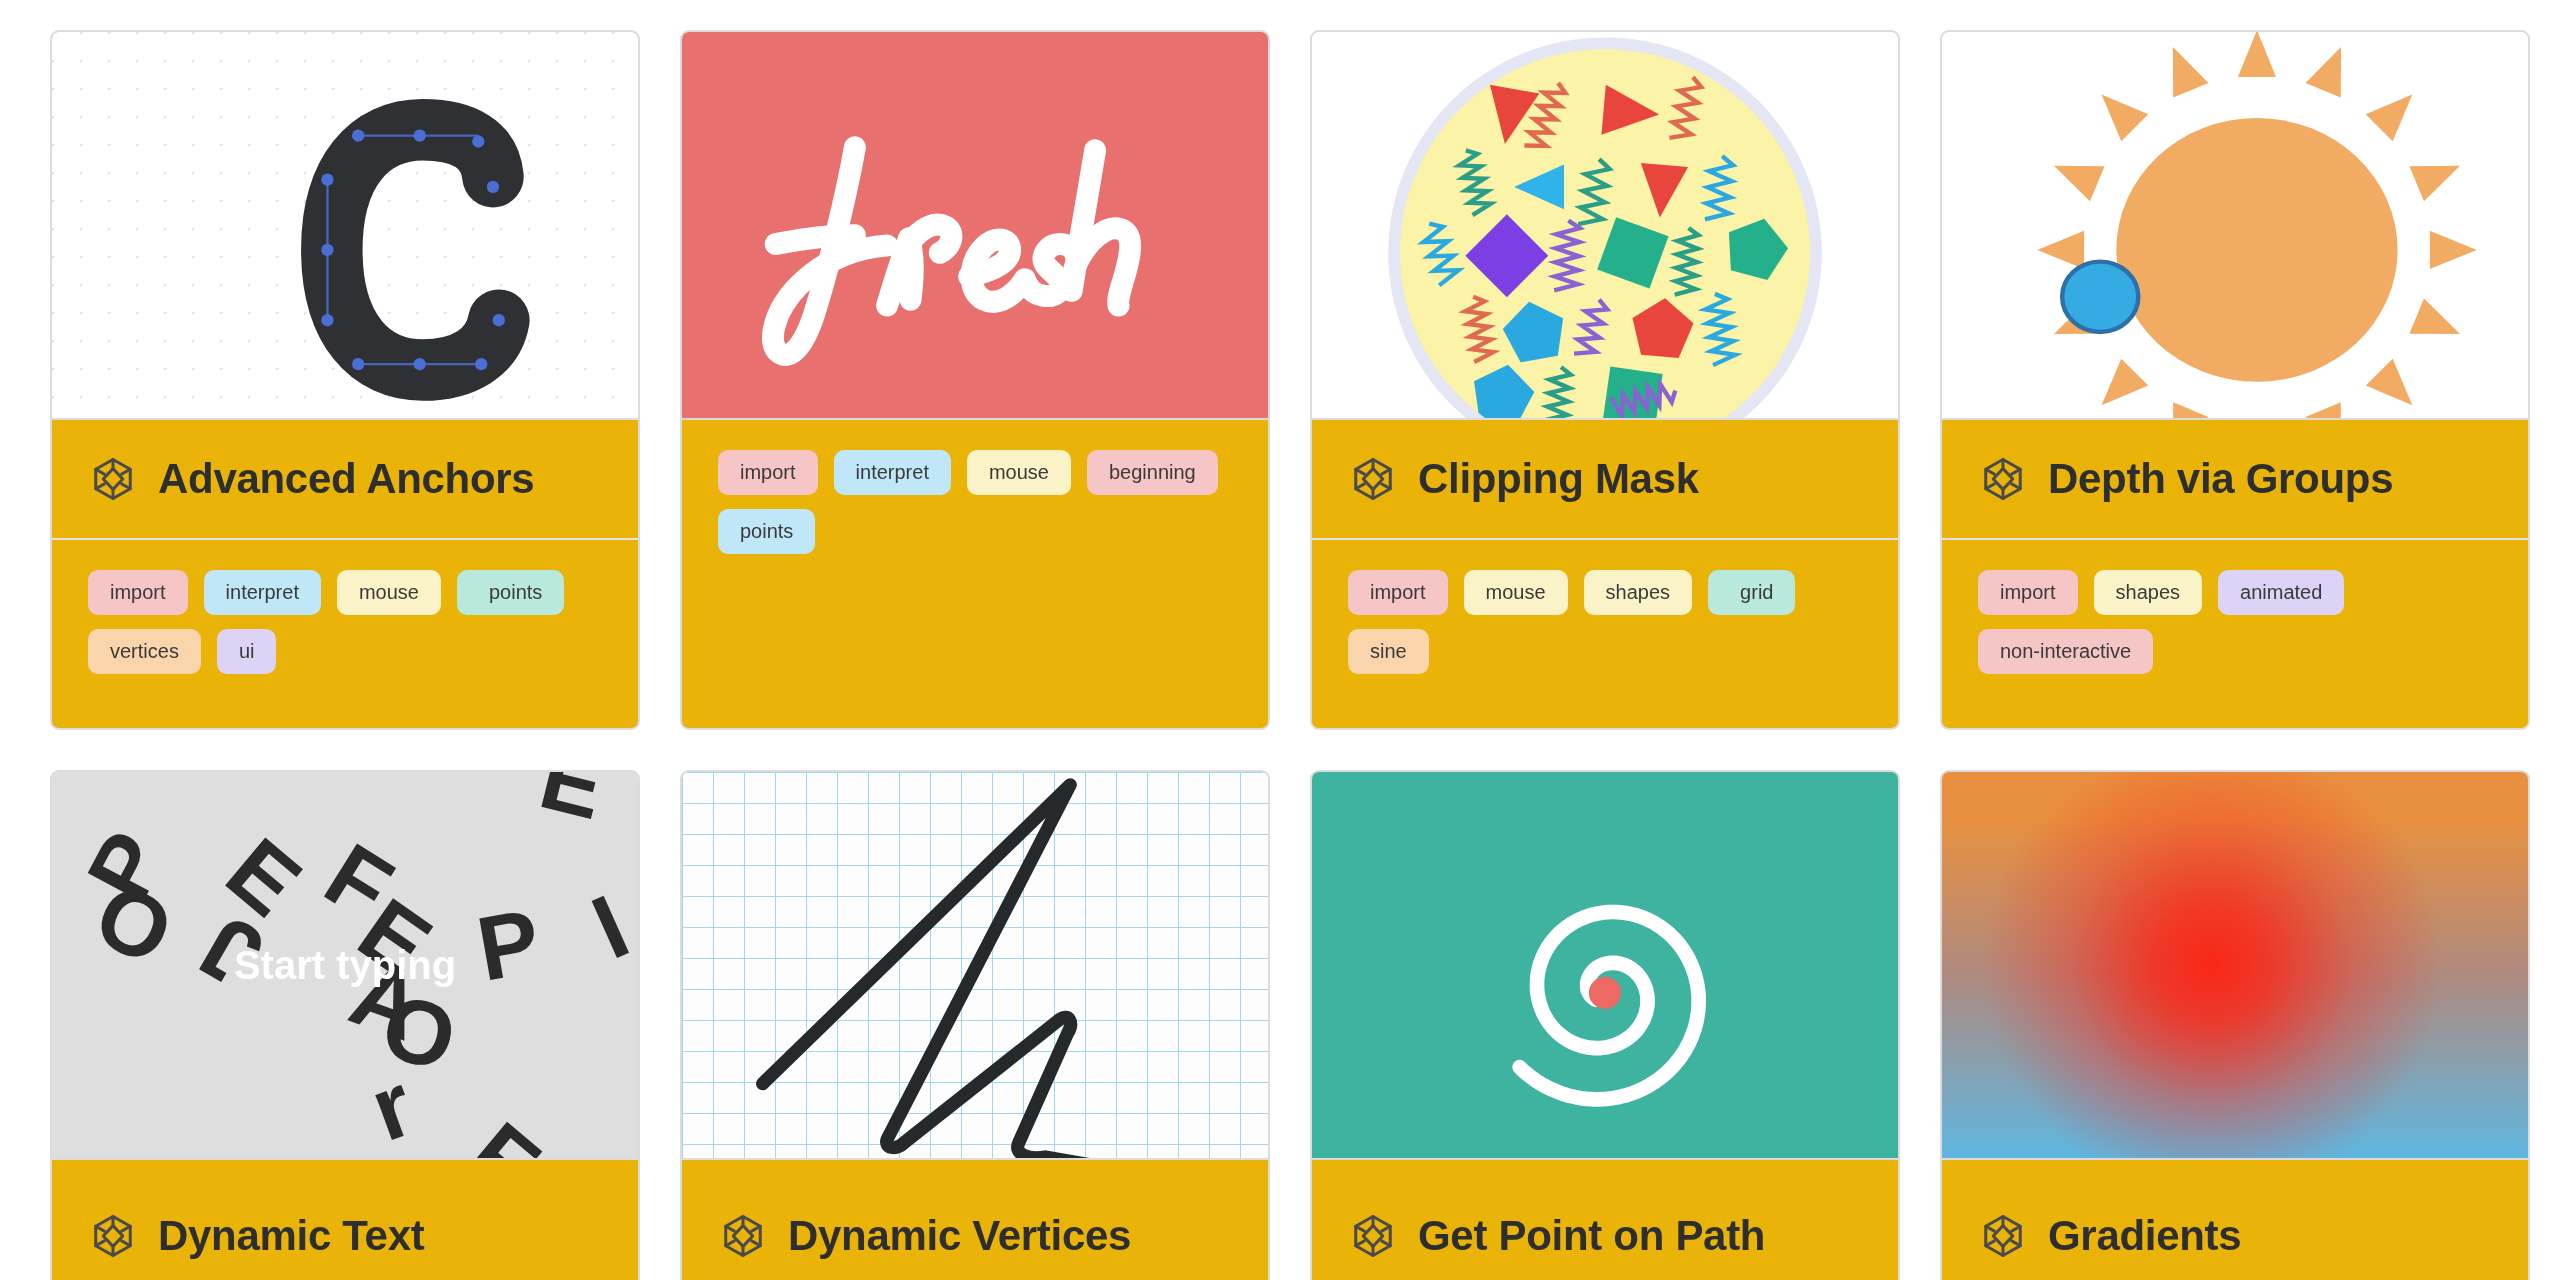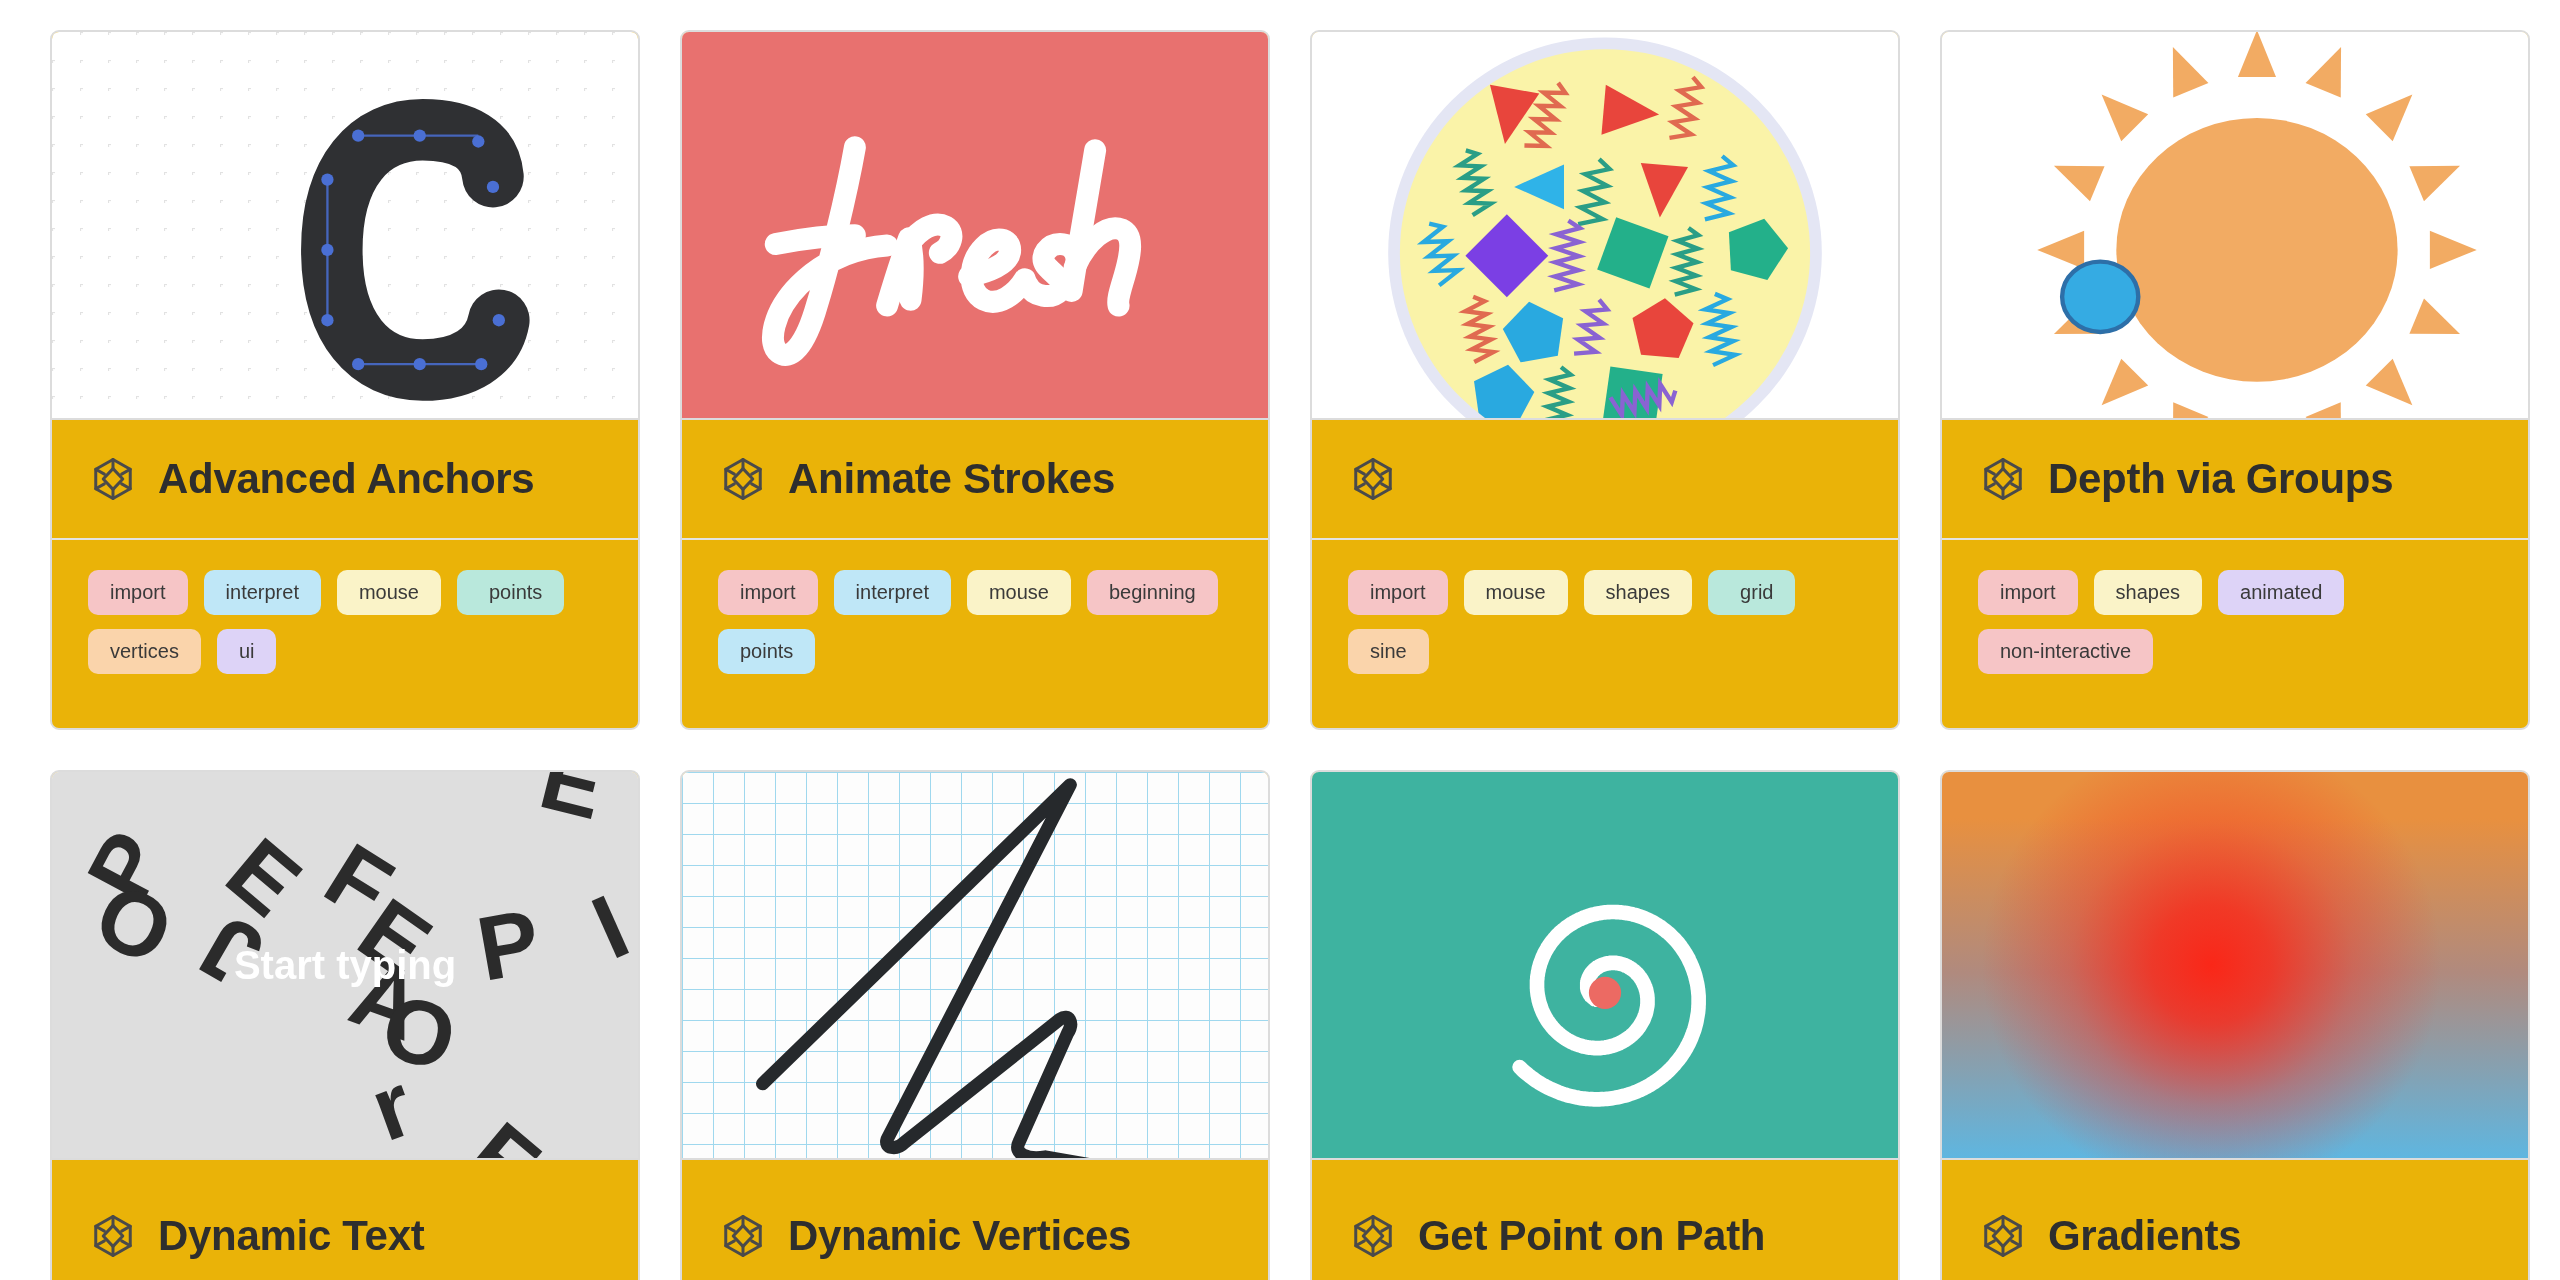--- a/index.html
+++ b/index.html
@@ -175,32 +175,20 @@
       <path d="M118 78 C112 112 100 160 92 186 C84 214 74 224 66 218 C58 212 62 190 80 172 C100 152 124 146 140 145"></path>
       <path d="M64 144 C84 140 104 138 118 138"></path>
       <path d="M140 186 C146 166 152 148 155 140 C158 150 158 166 156 182"></path>
       <path d="M155 144 C162 134 172 128 180 132 C187 136 184 146 176 150"></path>
       <path d="M196 166 C214 162 224 156 224 148 C224 140 214 138 206 146 C196 156 194 176 206 182 C216 187 228 178 234 168"></path>
       <path d="M236 172 C240 180 252 182 258 176 C264 170 252 164 248 158 C244 152 250 144 258 144 C264 144 268 148 269 152"></path>
       <path d="M282 80 C276 116 270 150 266 176"></path>
       <path d="M268 160 C276 142 290 130 300 134 C309 138 306 152 302 166 C299 176 297 182 298 186"></path>
     </g>
   </svg>
-      </div>
-      <div class="title-row">
-        <svg class="cube-icon" viewBox="0 0 40 40">
-    <g fill="none" stroke="#4a4a4a" stroke-width="2.6" stroke-linejoin="round" stroke-linecap="round">
-      <path d="M20 3 L35 11.5 L35 28.5 L20 37 L5 28.5 L5 11.5 Z"></path>
-      <path d="M20 3 L20 11 M20 29 L20 37"></path>
-      <path d="M5 11.5 L12.5 15.8 M27.5 15.8 L35 11.5"></path>
-      <path d="M5 28.5 L12.5 24.2 M27.5 24.2 L35 28.5"></path>
-      <path d="M20 11 L28.5 20 L20 29 L11.5 20 Z"></path>
-    </g>
-  </svg>
-        <span class="card-title">Animate Strokes</span>
       </div>
       <div class="tags">
         <span class="tag t-red">import</span>
         <span class="tag t-blue">interpret</span>
         <span class="tag t-yellow">mouse</span>
         <span class="tag t-red">beginning</span>
         <span class="tag t-blue">points</span>
       </div>
     </div>
     <div class="card">
@@ -243,20 +231,21 @@
       <div class="title-row">
         <svg class="cube-icon" viewBox="0 0 40 40">
     <g fill="none" stroke="#4a4a4a" stroke-width="2.6" stroke-linejoin="round" stroke-linecap="round">
       <path d="M20 3 L35 11.5 L35 28.5 L20 37 L5 28.5 L5 11.5 Z"></path>
       <path d="M20 3 L20 11 M20 29 L20 37"></path>
       <path d="M5 11.5 L12.5 15.8 M27.5 15.8 L35 11.5"></path>
       <path d="M5 28.5 L12.5 24.2 M27.5 24.2 L35 28.5"></path>
       <path d="M20 11 L28.5 20 L20 29 L11.5 20 Z"></path>
     </g>
   </svg>
+        <span class="card-title">Clipping Mask</span>
       </div>
       <div class="tags">
         <span class="tag t-red">import</span>
         <span class="tag t-yellow">mouse</span>
         <span class="tag t-yellow">shapes</span>
         <span class="tag t-green">grid</span>
         <span class="tag t-orange">sine</span>
       </div>
     </div>
     <div class="card">

